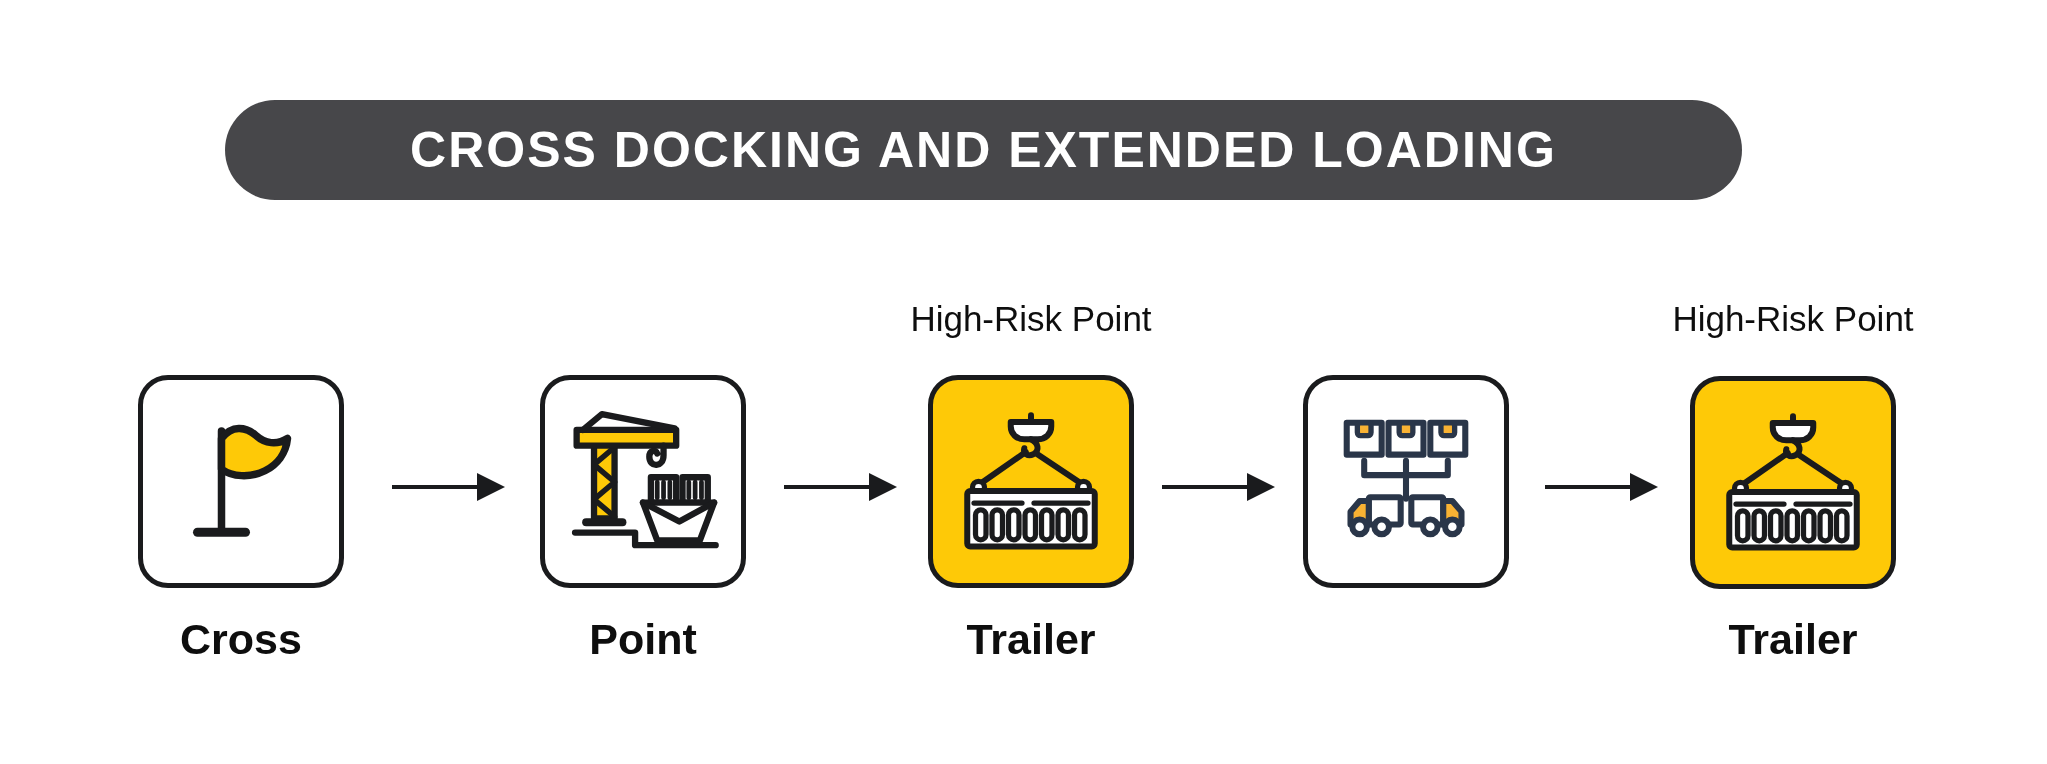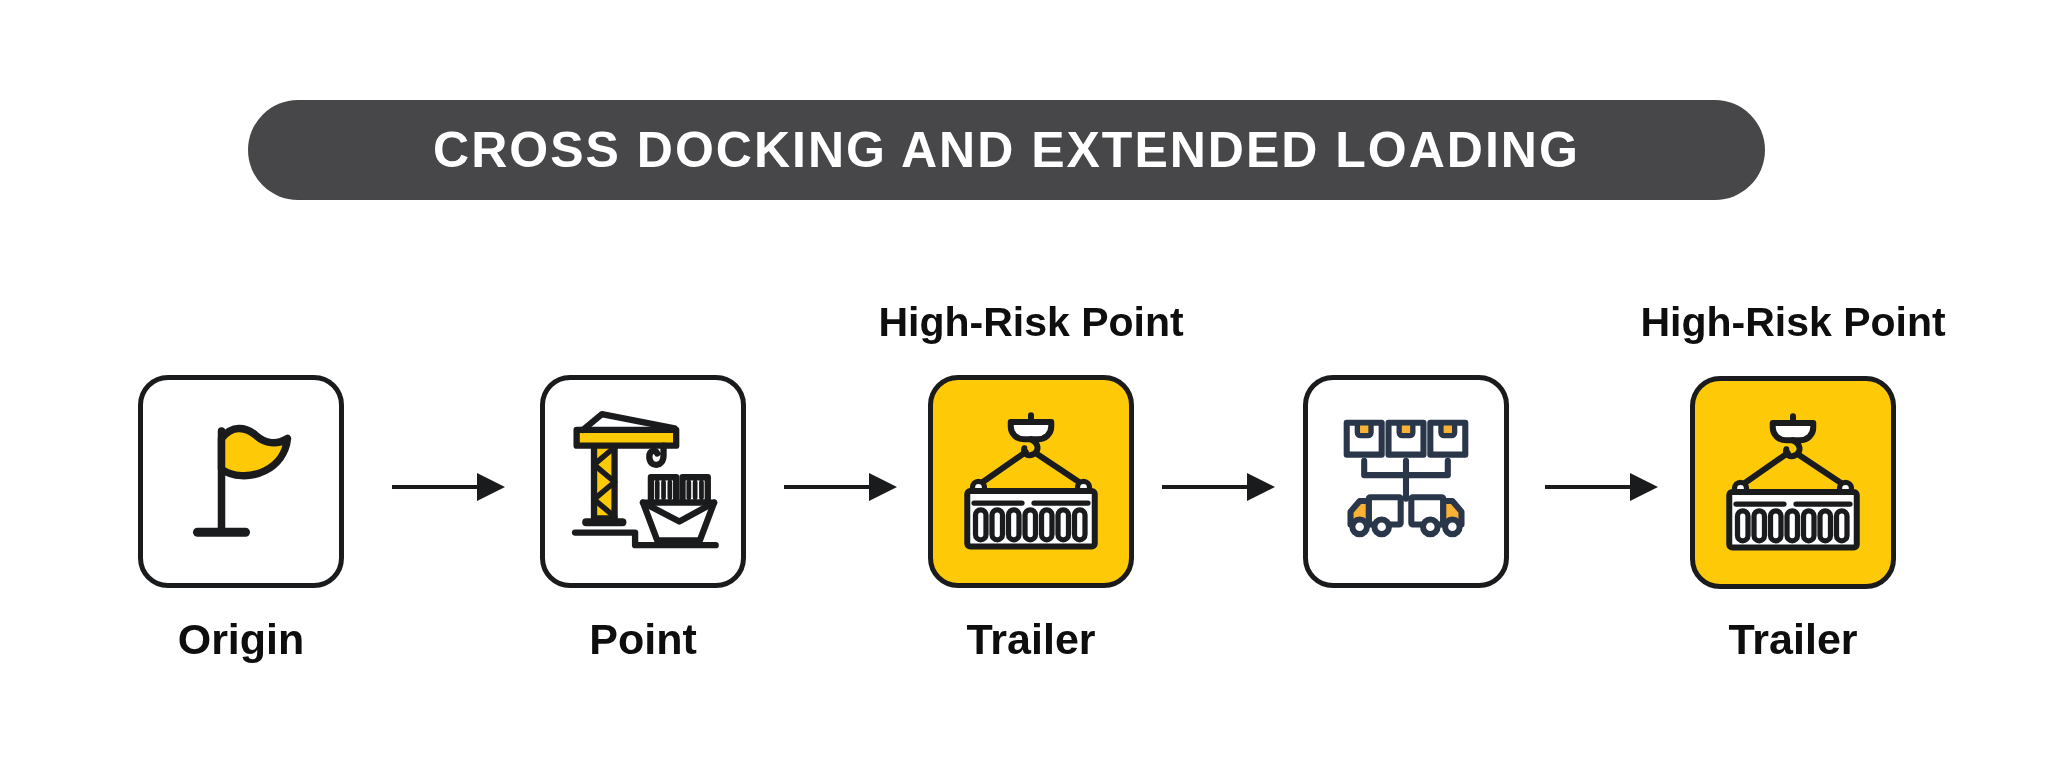--- a/index.html
+++ b/index.html
@@ -7,21 +7,21 @@
     --ink:#1A1B1D; --accent-yellow:#FEC907; --icon-navy:#2A3649;
     --icon-orange:#F9B233; --label-color:#0E0E0E;
   }
   *{margin:0;padding:0;box-sizing:border-box;}
   html,body{background:var(--background);}
   .canvas{
     position:relative;width:2047px;height:764px;background:var(--background);
     font-family:"Liberation Sans", sans-serif;overflow:hidden;
   }
   .banner{
-    position:absolute;left:248px;top:100px;width:1517px;height:100px;
+    position:absolute;left:225px;top:100px;width:1517px;height:100px;
     background:var(--banner-bg);border-radius:50px;
     display:flex;align-items:center;justify-content:center;
   }
   .banner-title{
     color:var(--banner-text);font-size:50px;font-weight:700;
     letter-spacing:2px;white-space:nowrap;
   }
   .node-box{
     position:absolute;width:206px;height:213px;background:#FFFFFF;
     border:5px solid var(--ink);border-radius:30px;
@@ -32,21 +32,21 @@
   .pos-3{left:928px;top:375px;} .pos-4{left:1303px;top:375px;}
   .pos-5{left:1690px;top:376px;}
   .node-label{
     position:absolute;top:615px;width:320px;text-align:center;
     font-size:43px;font-weight:700;color:var(--label-color);white-space:nowrap;
   }
   .lab-1{left:81px;} .lab-2{left:483px;} .lab-3{left:871px;}
   .lab-4{left:1246px;} .lab-5{left:1633px;}
   .risk-label{
     position:absolute;top:299px;width:400px;text-align:center;
-    font-size:41px;font-weight:700;color:var(--label-color);white-space:nowrap;
+    font-size:35px;font-weight:400;color:var(--label-color);white-space:nowrap;
   }
   .risk-1{left:831px;} .risk-2{left:1593px;}
   .arrow{position:absolute;top:469px;width:115px;height:36px;}
   .arr-1{left:390px;} .arr-2{left:782px;} .arr-3{left:1160px;} .arr-4{left:1543px;}
   .arrow line{stroke:var(--ink);stroke-width:4;}
   .arrow polygon{fill:var(--ink);}
   
   .ik{stroke:var(--ink);fill:none;stroke-linecap:round;stroke-linejoin:round;}
   .w{fill:#FFFFFF;} .y{fill:var(--accent-yellow);}
   .nv{stroke:var(--icon-navy);fill:none;stroke-linecap:round;stroke-linejoin:round;}
@@ -159,18 +159,18 @@
   </svg>
   <svg class="arrow arr-3" viewBox="0 0 115 36">
     <line x1="2" y1="18" x2="89" y2="18"></line>
       <polygon points="87,4 115,18 87,32"></polygon>
   </svg>
   <svg class="arrow arr-4" viewBox="0 0 115 36">
     <line x1="2" y1="18" x2="89" y2="18"></line>
       <polygon points="87,4 115,18 87,32"></polygon>
   </svg>
 
-  <div class="node-label lab-1">Origin</div>
+  <div class="node-label lab-1">Cross</div>
   <div class="node-label lab-2">Point</div>
   <div class="node-label lab-3">Trailer</div>
   <div class="node-label lab-5">Trailer</div>
 
 </div>
 
 </body></html>

